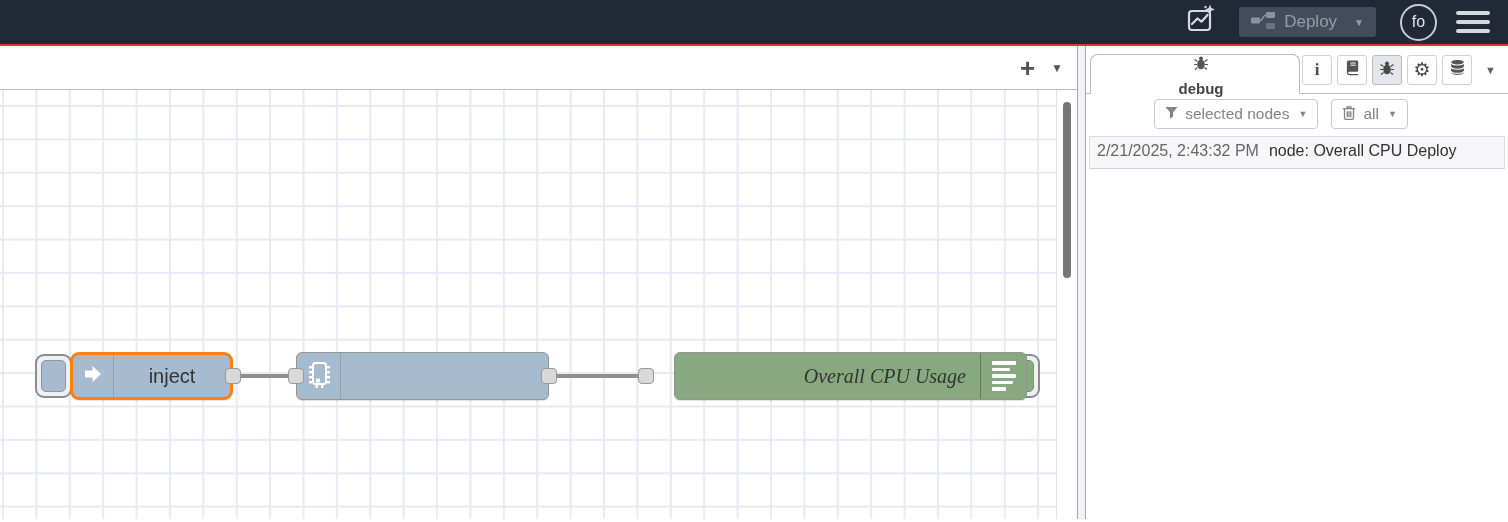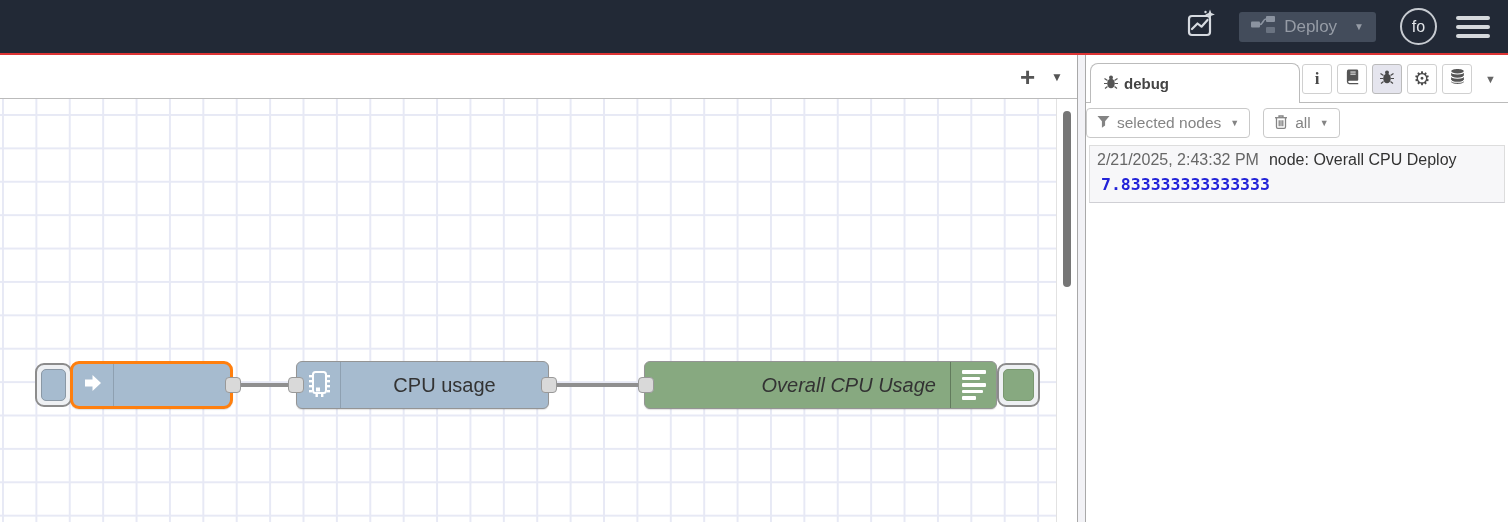--- a/index.html
+++ b/index.html
@@ -1,20 +1,20 @@
 <!DOCTYPE html>
 <html><head>
 <meta charset="utf-8">
 <style>
   * { box-sizing: border-box; margin: 0; padding: 0; }
   body { font-family: "Liberation Sans", sans-serif; background: #fff; }
   #app { position: relative; width: 1508px; height: 522px; overflow: hidden; background: #fff; }
 
   
-  .header { height: 53px; background: #222936; display: flex; align-items: center;
+  .header { height: 44px; background: #222936; display: flex; align-items: center;
             justify-content: flex-end; padding-right: 18px; gap: 0; }
   .hdr-ai-btn { width: 40px; height: 40px; display: flex; align-items: center; justify-content: center; margin-right: 18px; cursor: pointer; }
   .deploy-btn { height: 30px; background: #434c5b; border-radius: 3px; display: flex; align-items: center;
                 padding: 0 12px; gap: 9px; margin-right: 24px; cursor: default; }
   .deploy-label { color: #969ca6; font-size: 17px; }
   .deploy-caret { color: #969ca6; font-size: 10px; margin-left: 8px; }
   .avatar { width: 37px; height: 37px; border-radius: 50%; border: 2px solid #c7cbd1; color: #e2e5e9;
             display: flex; align-items: center; justify-content: center; font-size: 16px; margin-right: 19px; cursor: pointer; }
   .burger { width: 34px; display: flex; flex-direction: column; gap: 5px; cursor: pointer; }
   .burger span { display: block; height: 4px; border-radius: 2px; background: #d5d8dc; }
@@ -48,21 +48,21 @@
           box-shadow: 0 1px 1px rgba(0,0,0,0.12); }
   .node-label { flex: 1; display: flex; align-items: center; justify-content: center;
                 font-size: 20px; color: #333; white-space: nowrap; }
   .icon-region { width: 41px; display: flex; align-items: center; justify-content: center; }
   .icon-region.left { border-right: 1px solid rgba(0,0,0,0.14); border-radius: 4px 0 0 4px; }
   .icon-region.right { border-left: 1px solid rgba(0,0,0,0.28); width: 46px; }
 
   .node-inject { left: 70px; width: 163px; background: #a6bbcf;
                  border: 3px solid #ff7f0e; border-radius: 9px; }
   .node-cpu { left: 296px; width: 253px; background: #a6bbcf; }
-  .node-debug { left: 644px; width: 353px; background: #87a980; }
+  .node-debug { left: 674px; width: 353px; background: #87a980; font-family: Liberation Serif, serif; }
   .node-debug .node-label { justify-content: flex-end; padding-right: 14px; font-style: italic; }
 
   .node-btn { position: absolute; top: 264px; height: 44px; background: #eef0f3;
               border: 2px solid #8c8c8c; border-radius: 9px; z-index: 2; cursor: pointer; }
   .node-btn .inner { position: absolute; inset: 4px; border-radius: 5px; }
   .inject-btn { left: 35px; width: 37px; }
   .inject-btn .inner { background: #a6bbcf; border: 1px solid #8a98a5; }
   .debug-toggle { left: 997px; width: 43px; }
   .debug-toggle .inner { background: #87a980; border: 1px solid #79976f; }
 
@@ -74,30 +74,30 @@
 
   
   .splitter { width: 8px; background: #f2f2f6; border-right: 1px solid #a9a9a9; cursor: col-resize; }
 
   
   .sidebar { width: 422px; display: flex; flex-direction: column; background: #fff; }
   .sb-tabbar { position: relative; height: 48px; border-bottom: 1px solid #bbb;
                display: flex; align-items: center; justify-content: flex-end; padding-right: 12px; gap: 5px; }
   .sb-tab { position: absolute; left: 4px; bottom: -1px; width: 210px; height: 40px; background: #fff;
             border: 1px solid #bbb; border-bottom: none; border-radius: 8px 8px 0 0;
-            display: flex; align-items: center; padding-left: 12px; gap: 5px; cursor: pointer; }
+            display: flex; align-items: center; padding-left: 12px; gap: 5px; cursor: pointer; flex-direction: column; }
   .sb-tab-label { font-size: 15px; font-weight: bold; color: #444; }
   .icon-btn { width: 30px; height: 30px; border: 1px solid #d0d0d0; border-radius: 3px; background: #fff;
               display: flex; align-items: center; justify-content: center; color: #4a4a4a; cursor: pointer; }
   .icon-btn.active { background: #e5e5ee; border-color: #bbb; }
   .glyph-i { font-family: "Liberation Serif", serif; font-weight: bold; font-size: 17px; }
   .glyph-gear { font-size: 19px; line-height: 1; }
   .sb-caret { color: #666; font-size: 11px; margin-left: 8px; cursor: pointer; }
 
-  .filter-row { height: 40px; display: flex; align-items: center; justify-content: flex-start;
+  .filter-row { height: 40px; display: flex; align-items: center; justify-content: center;
                 gap: 13px; padding-right: 32px; background: #fff; }
   .filter-btn { height: 30px; border: 1px solid #c9c9c9; border-radius: 4px; background: #fff;
                 display: flex; align-items: center; gap: 7px; padding: 0 10px;
                 color: #848484; font-size: 15.5px; cursor: pointer; }
   .filter-btn .caret { font-size: 9px; color: #848484; margin-left: 2px; }
 
   .messages { flex: 1; background: #fff; padding-top: 2px; }
   .dbg-msg { margin: 0 3px; background: #f7f7f9; border: 1px solid #ddd; border-bottom: 1px solid #cfcfd4;
              padding: 5px 7px 8px 7px; }
   .msg-meta { font-size: 16px; display: flex; gap: 10px; white-space: nowrap; }
@@ -165,20 +165,21 @@
         </div>
 
         <div class="node node-inject">
           <div class="icon-region left">
             <span>
               <svg width="24" height="24" viewBox="0 0 24 24">
                 <path d="M4 8.5 h7.5 V4 L20 12 l-8.5 8 v-4.5 H4 z" fill="#ffffff"></path>
               </svg>
             </span>
           </div>
+          <div class="node-label">inject</div>
         </div>
         <div class="port" style="left:225px;"></div>
 
         <div class="node node-cpu">
           <div class="icon-region left" style="width:44px;">
             <span>
               <svg width="28" height="32" viewBox="0 0 28 32">
                 <rect x="8" y="5" width="13" height="21" rx="2.5" stroke="#fff" stroke-width="2" fill="none"></rect>
                 <rect x="4" y="8" width="3" height="2.4" fill="#fff"></rect>
                   <rect x="4" y="13" width="3" height="2.4" fill="#fff"></rect>
@@ -187,21 +188,20 @@
                 <rect x="22" y="8" width="3" height="2.4" fill="#fff"></rect>
                   <rect x="22" y="13" width="3" height="2.4" fill="#fff"></rect>
                 <rect x="22" y="18" width="3" height="2.4" fill="#fff"></rect>
                   <rect x="22" y="23" width="3" height="2.4" fill="#fff"></rect>
                 <rect x="10.5" y="26.5" width="2.4" height="3.5" fill="#fff"></rect>
                   <rect x="16" y="26.5" width="2.4" height="3.5" fill="#fff"></rect>
                 <rect x="11" y="20.5" width="4" height="4" fill="#fff"></rect>
               </svg>
             </span>
           </div>
-          <div class="node-label">CPU usage</div>
         </div>
         <div class="port" style="left:288px;"></div>
         <div class="port" style="left:541px;"></div>
 
         <div class="node node-debug">
           <div class="node-label">Overall CPU Usage</div>
           <div class="icon-region right">
             <span class="dbg-lines">
               <span style="width:24px;"></span>
               <span style="width:18px;"></span>
@@ -296,18 +296,17 @@
           <span class="caret">▼</span>
         </div>
       </div>
 
       <div class="messages">
         <div class="dbg-msg">
           <div class="msg-meta">
             <span class="msg-ts">2/21/2025, 2:43:32 PM</span>
             <span class="msg-src">node: Overall CPU Deploy</span>
           </div>
-          <div class="msg-val">7.833333333333333</div>
         </div>
       </div>
     </div>
   </div>
 </div>
 
 </body></html>

